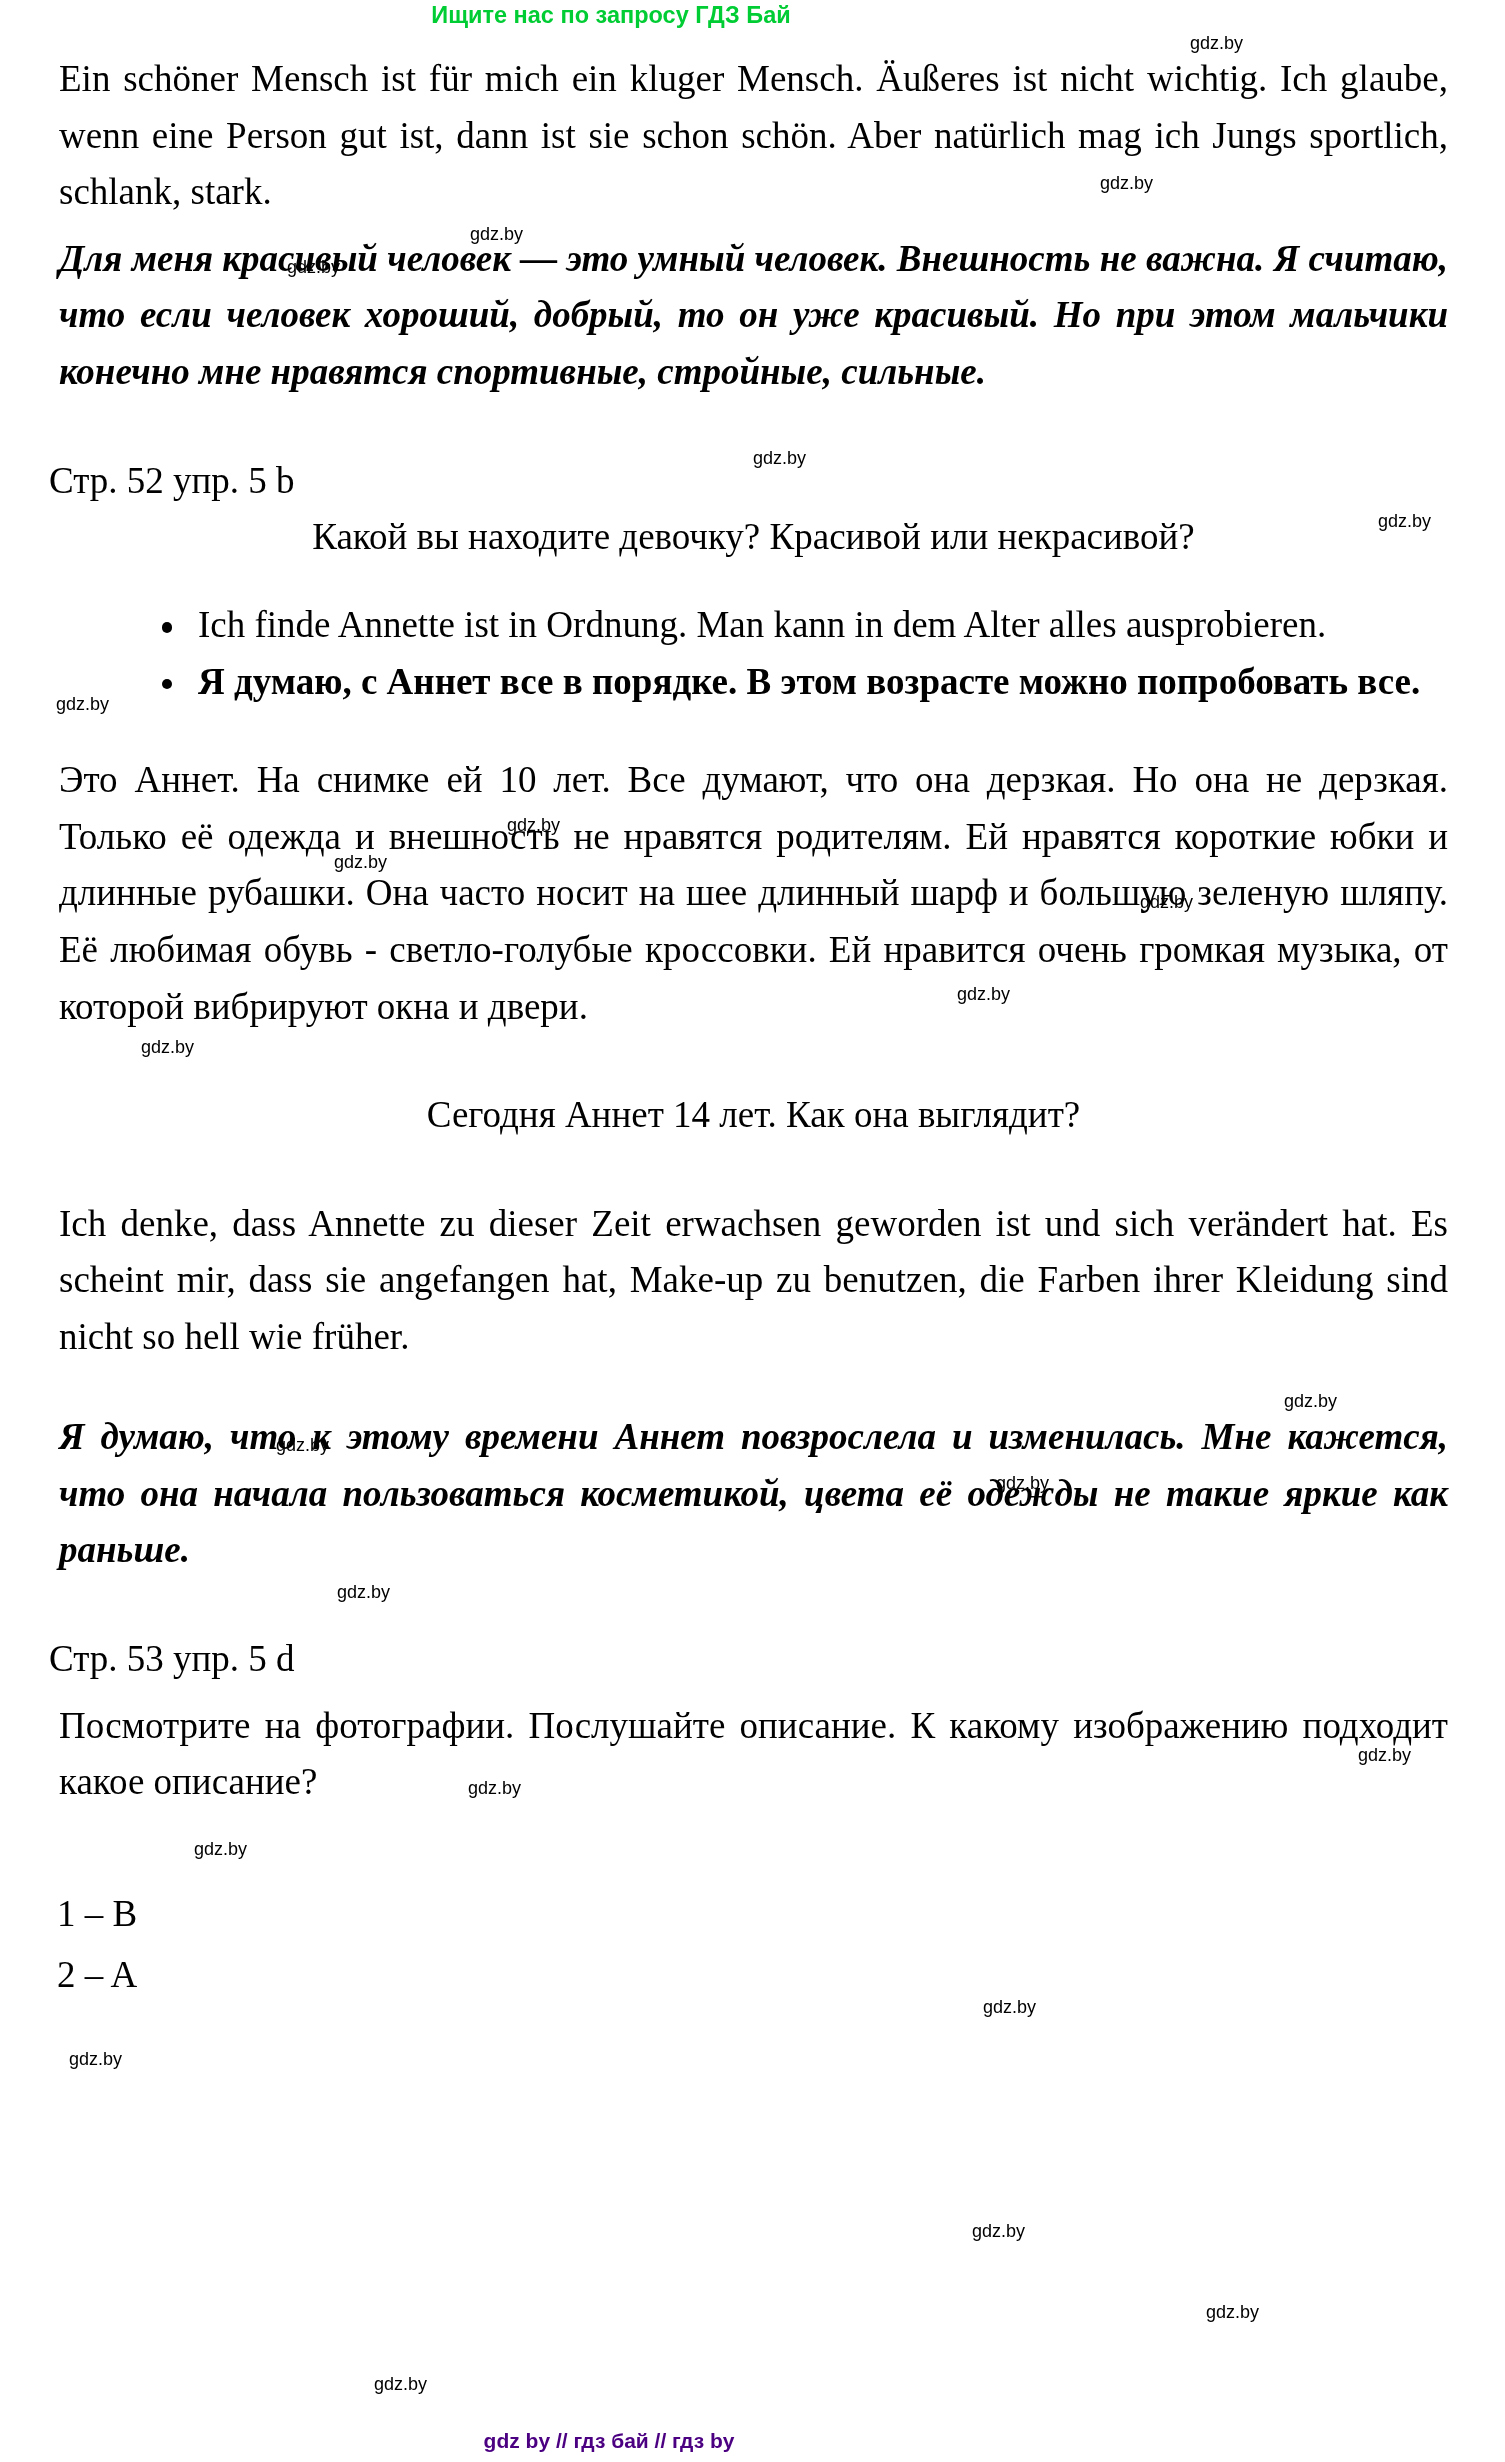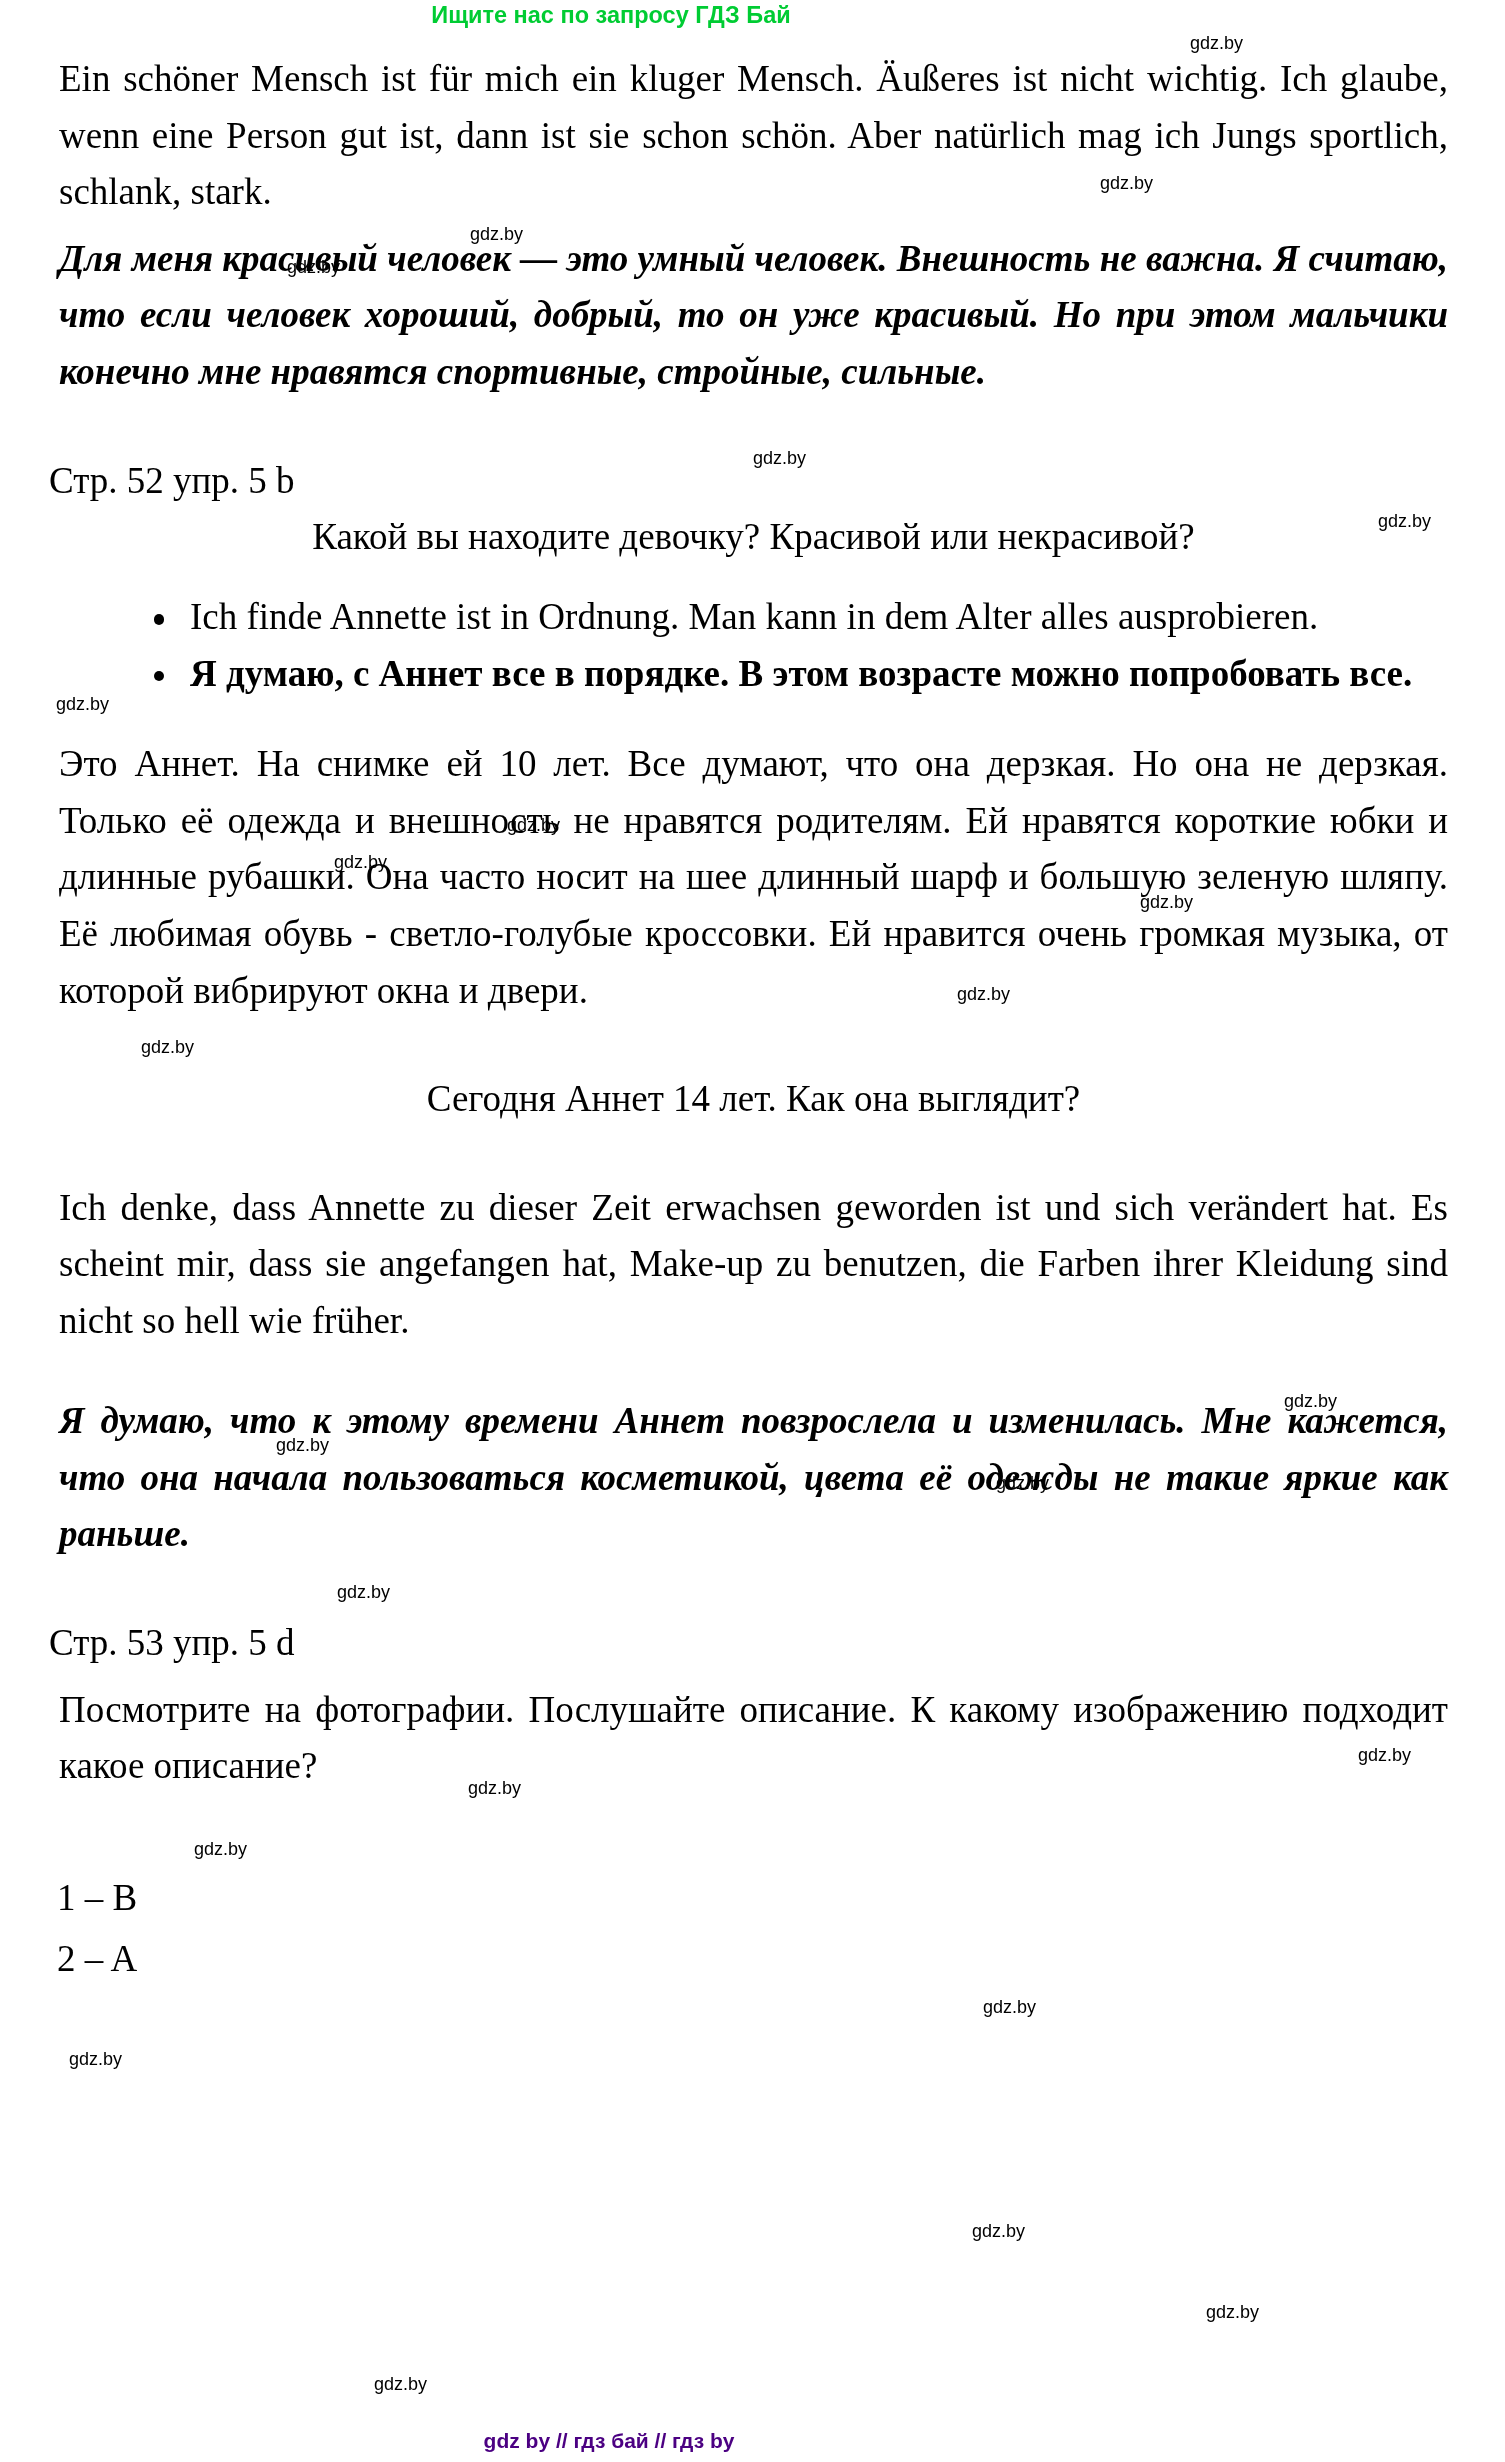--- a/index.html
+++ b/index.html
@@ -89,21 +89,21 @@
     line-height: 1.53;
     text-align: center;
   }
   .gap-s { height: 23.5px; }
   .gap-m { height: 42px; }
   .gap-l { height: 58px; }
 
   
   ul.bullets {
     list-style: none;
-    margin: 0;
+    margin: 8px;
     padding: 0;
   }
   ul.bullets li {
     position: relative;
     margin: 0 0 0 99px;
     padding-left: 42px;
     font-size: 37px;
     line-height: 1.53;
     text-align: left;
   }

